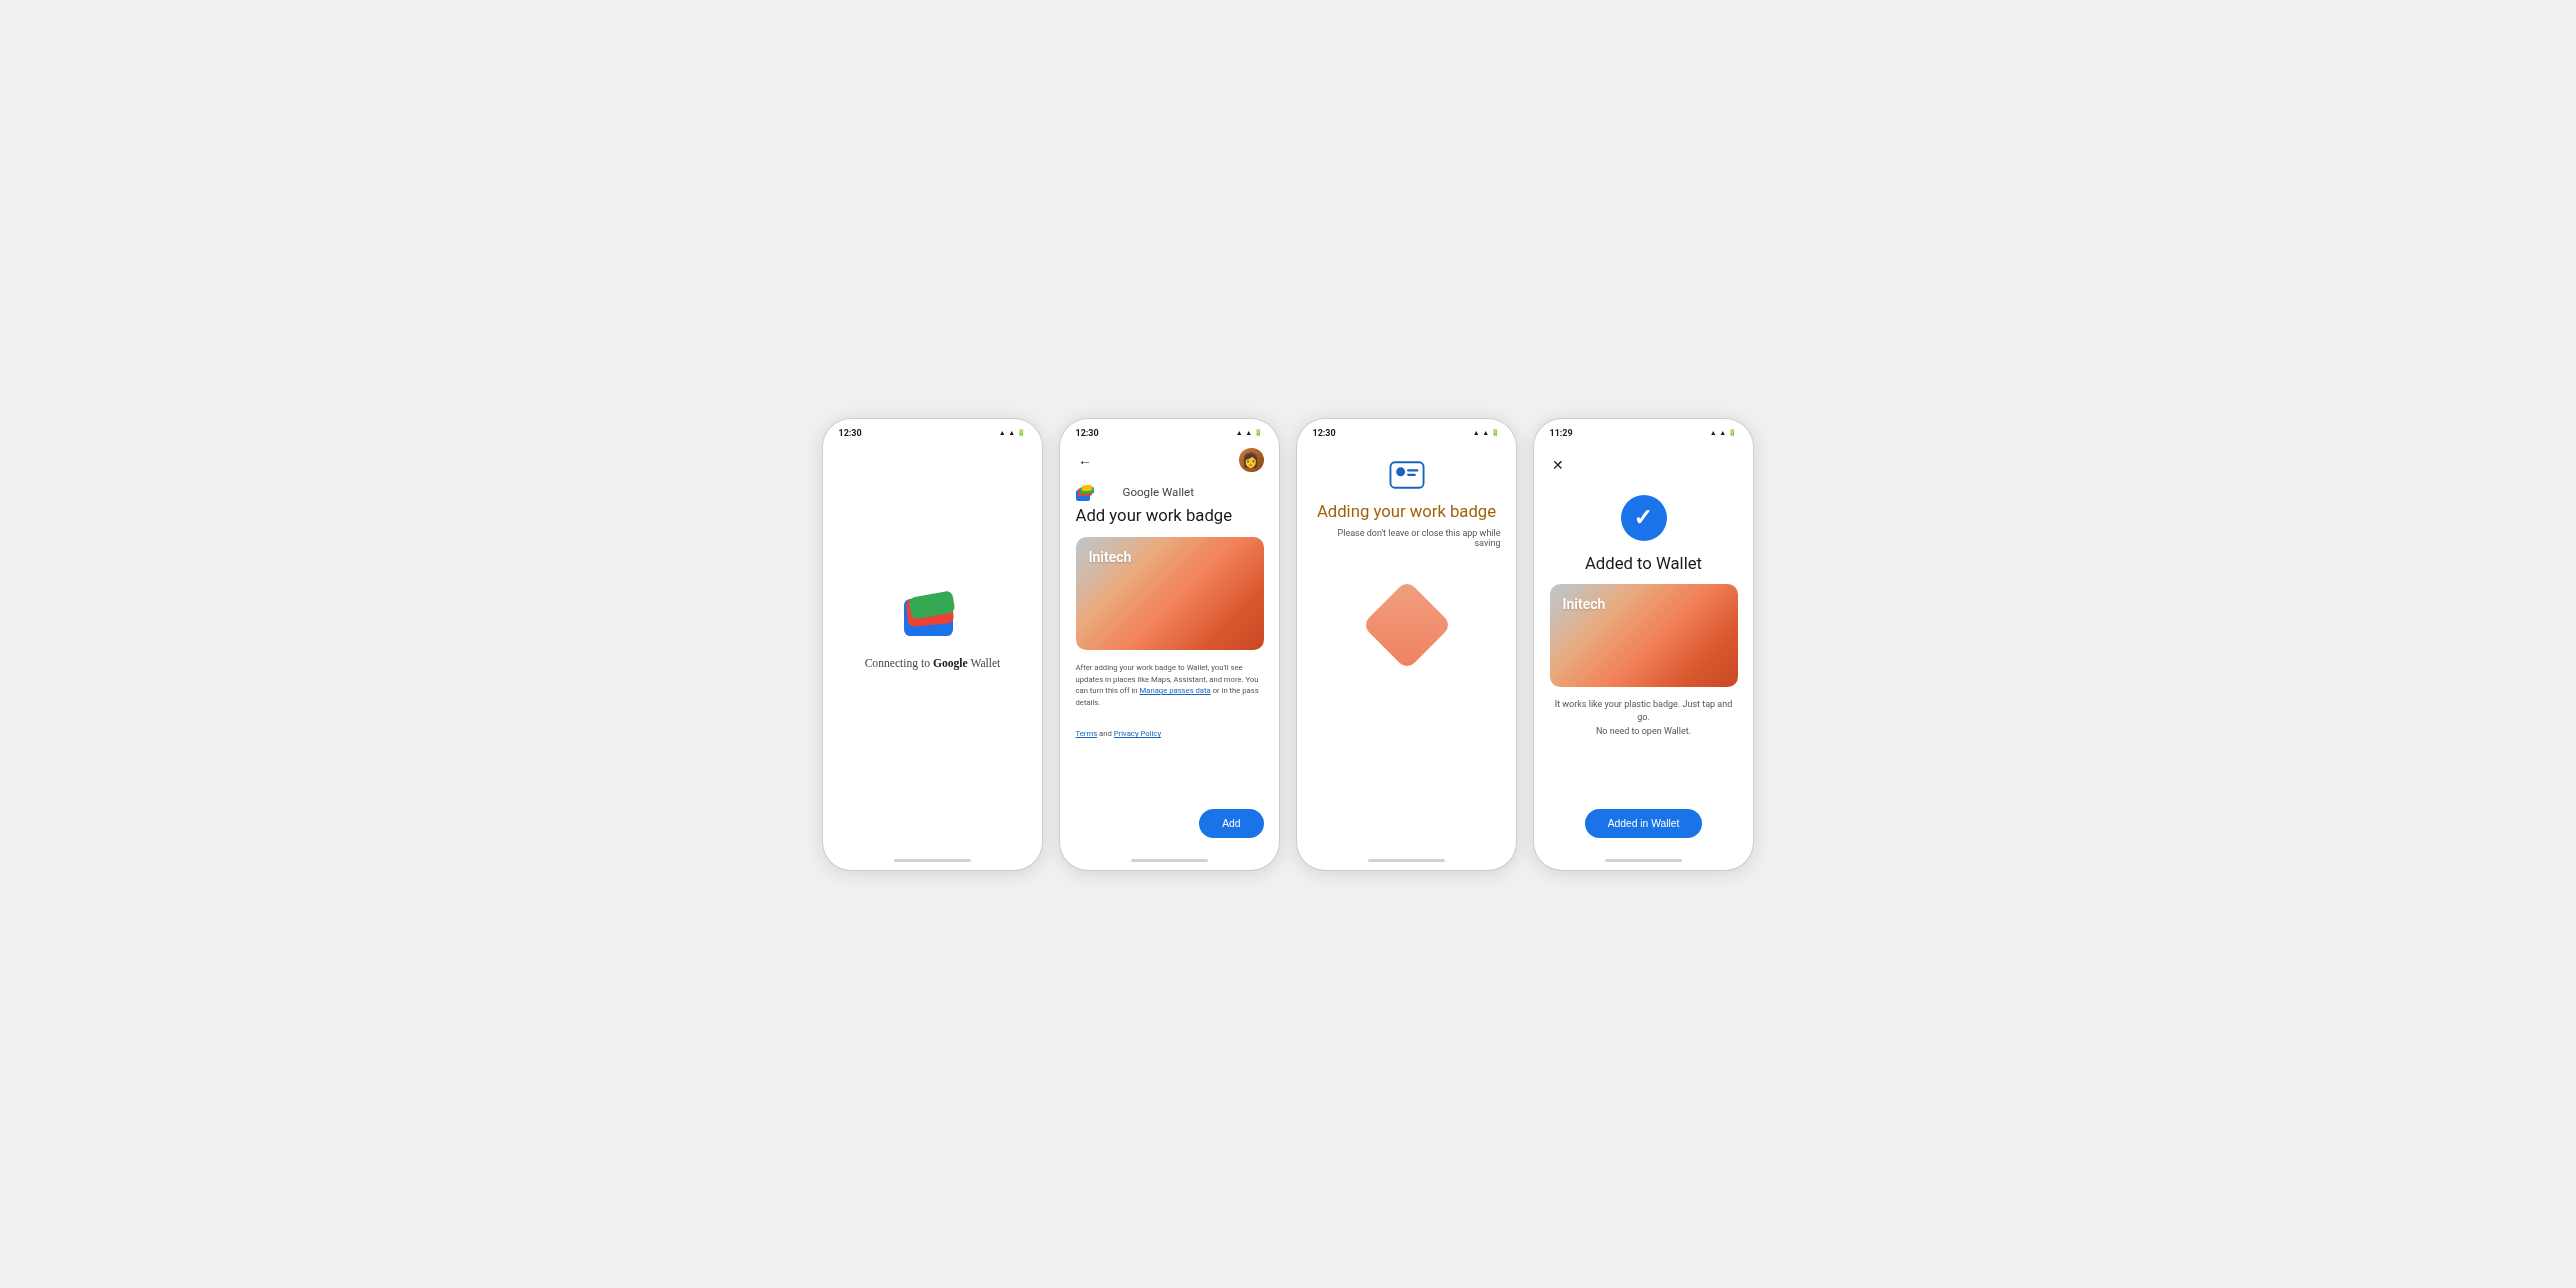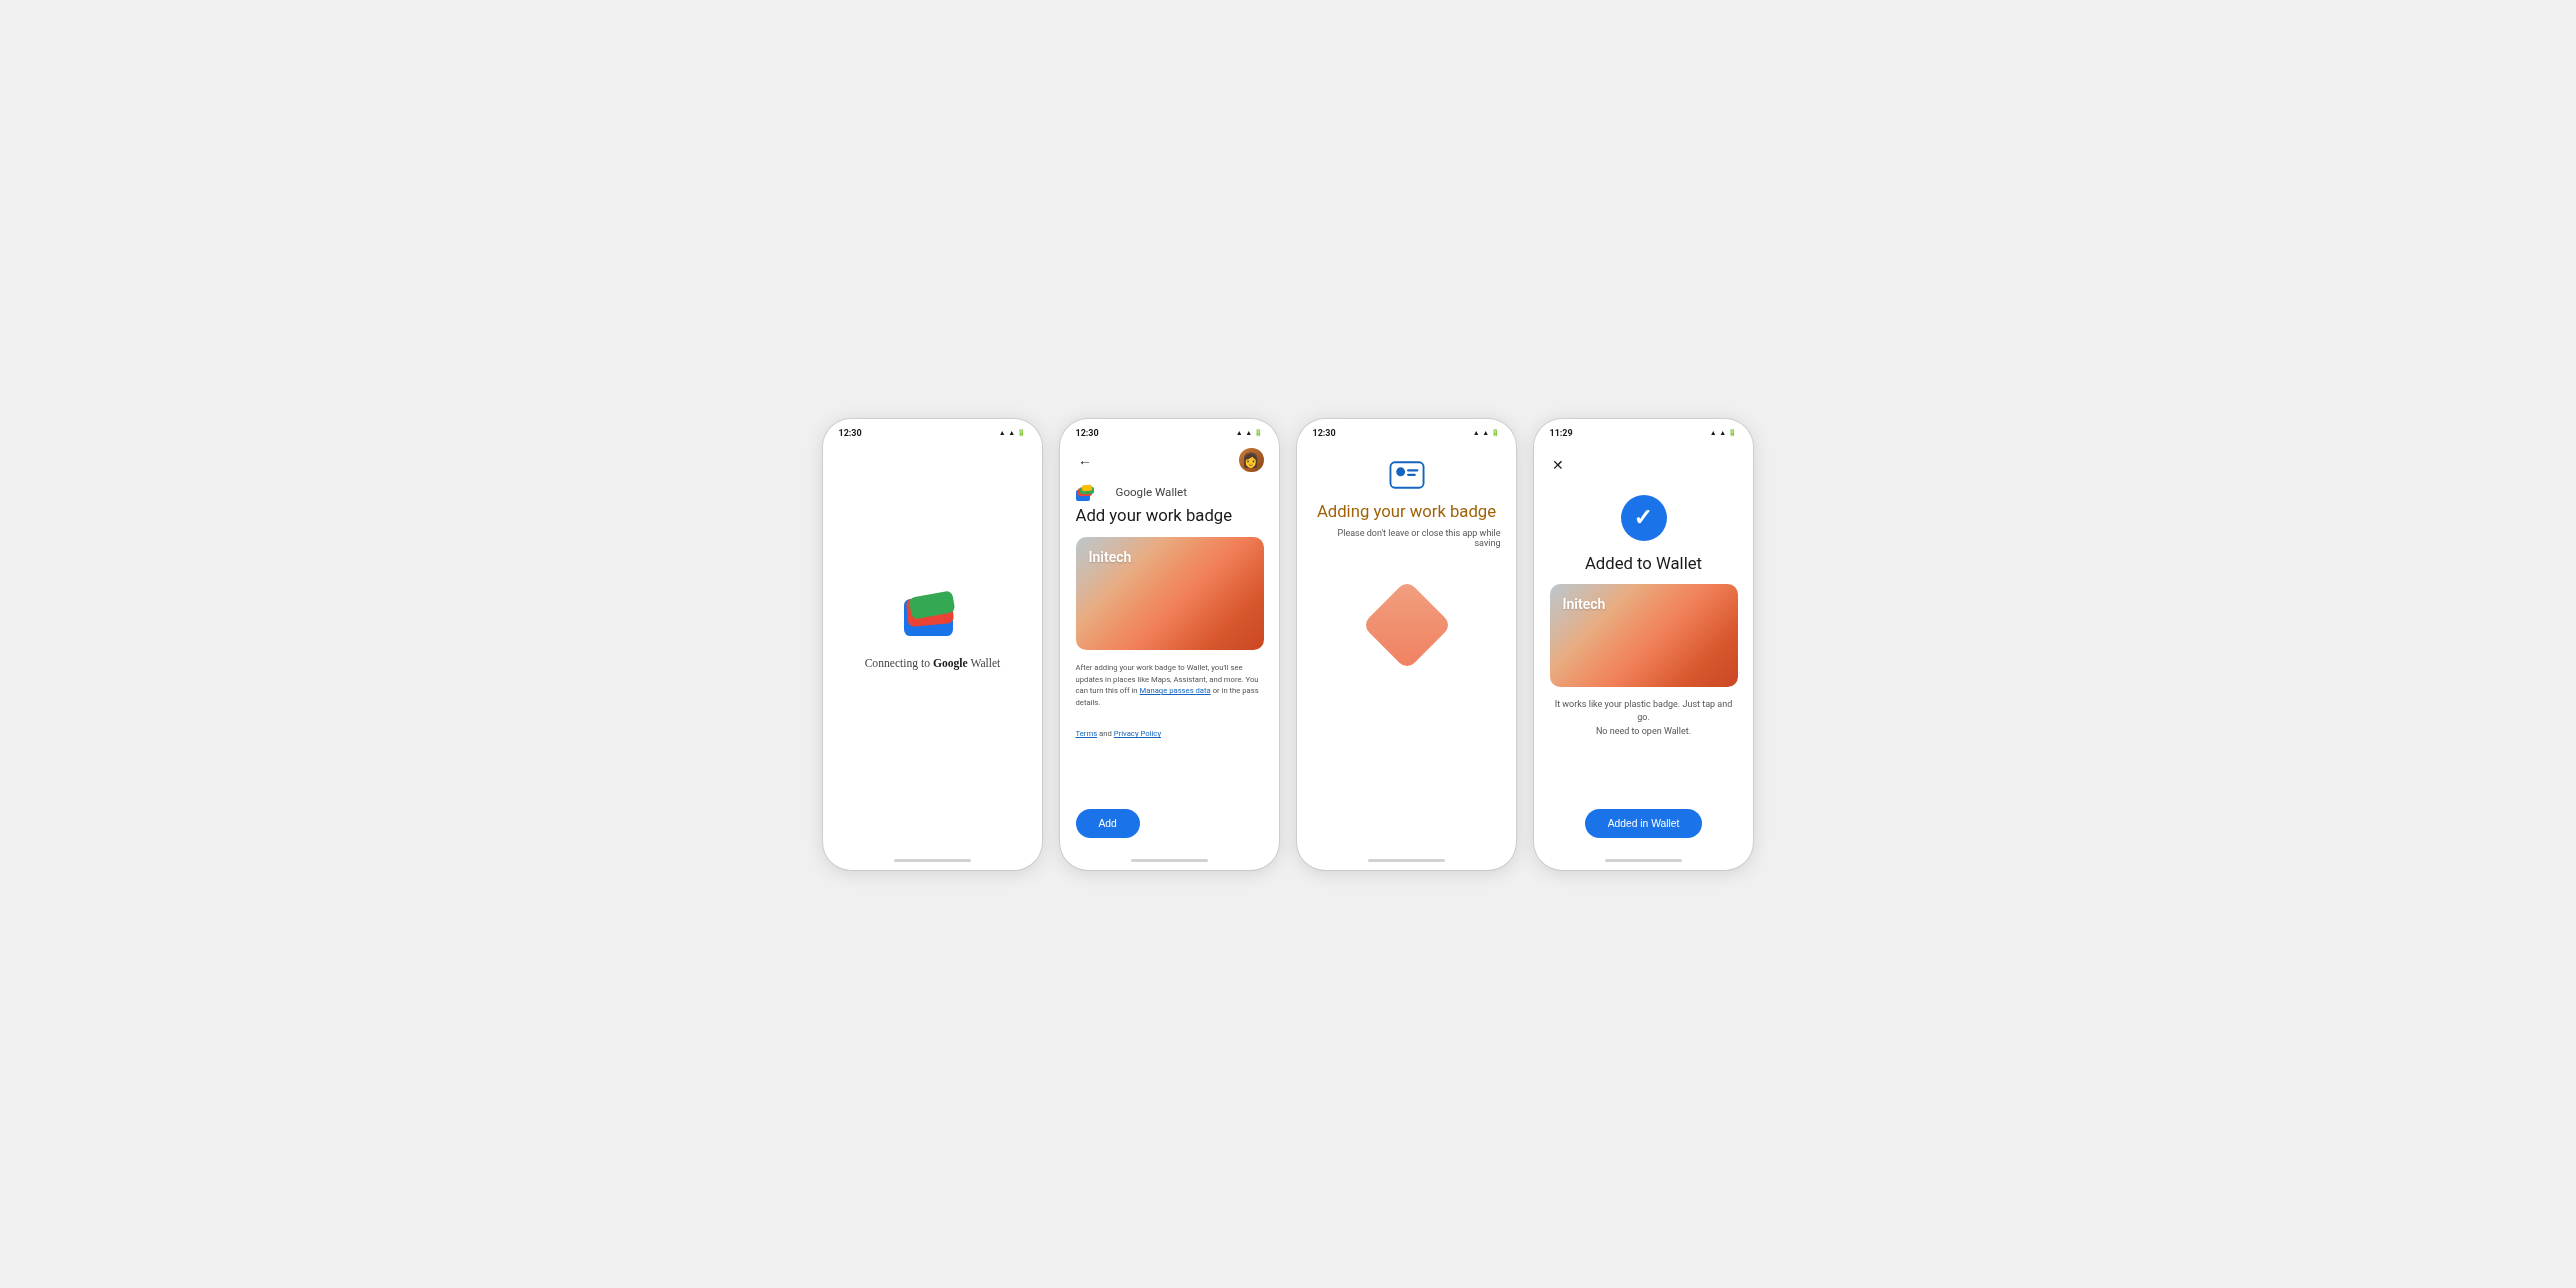--- a/index.html
+++ b/index.html
@@ -130,21 +130,21 @@
       justify-content: center;
     }
 
     .avatar-face {
       font-size: 14px;
     }
 
     .gw-header {
       display: flex;
       align-items: center;
-      gap: 17px;
+      gap: 24px;
       margin-bottom: 5.2px;
     }
 
     .gw-name {
       font-size: 11.6px;
       color: #444;
       font-weight: 400;
     }
 
     .screen-title {
@@ -215,21 +215,21 @@
       padding: 9px 23px;
       font-size: 10.3px;
       font-weight: 500;
       cursor: pointer;
       align-self: flex-end;
       margin-bottom: 2.6px;
     }
 
     .btn-row {
       display: flex;
-      justify-content: flex-start;
+      justify-content: flex-end;
       margin-top: 6.4px;
     }
 
     
     .screen-adding {
       flex: 1;
       display: flex;
       flex-direction: column;
       align-items: center;
       padding-top: 13px;

